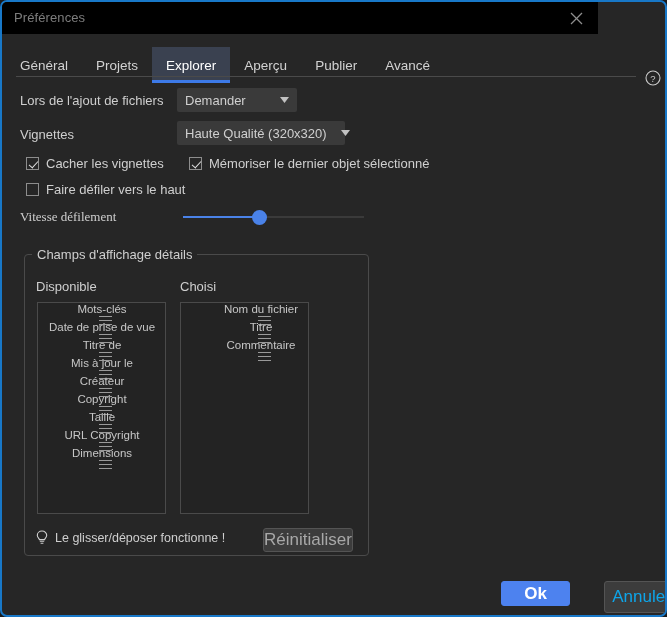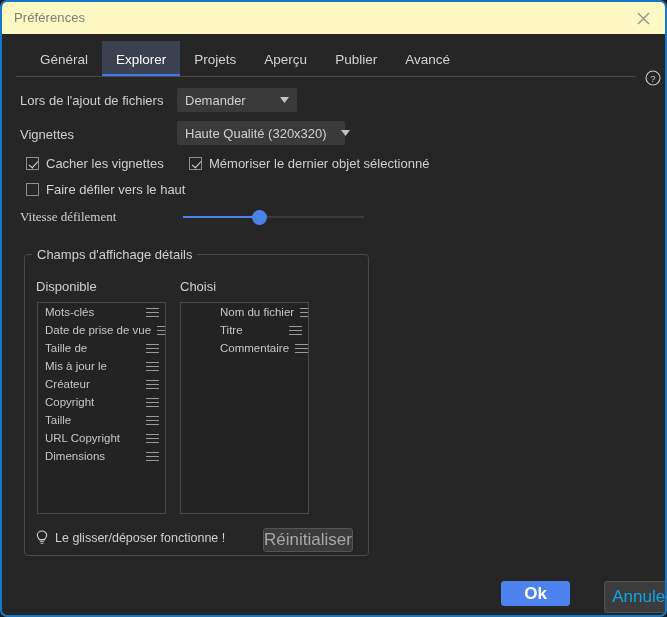--- a/index.html
+++ b/index.html
@@ -25,23 +25,23 @@
     background: #262626;
     border: 2px solid #1878c8;
     border-radius: 7px;
     overflow: hidden;
   }
 
   
   .titlebar {
     position: absolute;
     left: 0; top: 0;
-    width: 663px;
+    width: 596px;
     height: 32px;
-    background: #fef9c3;
+    background: #000000;
   }
   .title-text {
     position: absolute;
     left: 12px;
     top: 8px;
     font-size: 13px;
     color: #7d7d7d;
     letter-spacing: 0.1px;
   }
   .close-btn {
@@ -54,25 +54,25 @@
     align-items: center;
     justify-content: center;
     cursor: pointer;
   }
   .close-btn svg { display: block; }
 
   
   .tabbar {
     position: absolute;
     left: 0;
-    top: 39px;
+    top: 45px;
     height: 36px;
     display: flex;
     align-items: stretch;
-    padding-left: 24px;
+    padding-left: 4px;
   }
   .tab {
     display: flex;
     align-items: center;
     padding: 0 14px;
     font-size: 13.5px;
     color: #d2d2d2;
     cursor: pointer;
     position: relative;
     background: transparent;
@@ -242,20 +242,21 @@
   }
   .listitem {
     height: 18px;
     display: flex;
     align-items: center;
     padding: 0 6px 0 7px;
     font-size: 11.5px;
     color: #c6c6c6;
     cursor: pointer;
     white-space: nowrap;
+    flex-direction: column;
   }
   .listitem .li-label { flex: 1 1 auto; }
   .grip {
     flex: 0 0 auto;
     width: 13px;
     height: 11px;
     display: flex;
     flex-direction: column;
     justify-content: space-between;
     padding: 1px 0;
@@ -336,22 +337,22 @@
     <div class="close-btn">
       <svg width="13" height="13" viewBox="0 0 13 13" aria-hidden="true">
         <line x1="1" y1="1" x2="12" y2="12" stroke="#8e8e8e" stroke-width="1.3"></line>
         <line x1="12" y1="1" x2="1" y2="12" stroke="#8e8e8e" stroke-width="1.3"></line>
       </svg>
     </div>
   </div>
 
   <div class="tabbar">
     <div class="tab">Général</div>
+    <div class="tab">Projets</div>
     <div class="tab active">Explorer</div>
-    <div class="tab">Projets</div>
     <div class="tab">Aperçu</div>
     <div class="tab">Publier</div>
     <div class="tab">Avancé</div>
   </div>
   <div class="tab-sep"></div>
 
   <div class="help-icon">
     <svg width="16" height="16" viewBox="0 0 16 16" aria-hidden="true">
       <circle cx="8" cy="8" r="7" fill="none" stroke="#c9c9c9" stroke-width="1.1"></circle>
       <text x="8" y="11.6" text-anchor="middle" font-size="9.5" fill="#c9c9c9" font-family="Liberation Sans, sans-serif">?</text>
@@ -417,21 +418,21 @@
     </div>
     <div class="listitem">
       <span class="li-label">Date de prise de vue</span>
       <span class="grip">
           <i></i>
           <i></i>
           <i></i>
         </span>
     </div>
     <div class="listitem">
-      <span class="li-label">Taille de</span>
+      <span class="li-label">Titre de</span>
       <span class="grip">
           <i></i>
           <i></i>
           <i></i>
         </span>
     </div>
     <div class="listitem">
       <span class="li-label">Mis à jour le</span>
       <span class="grip">
           <i></i>

